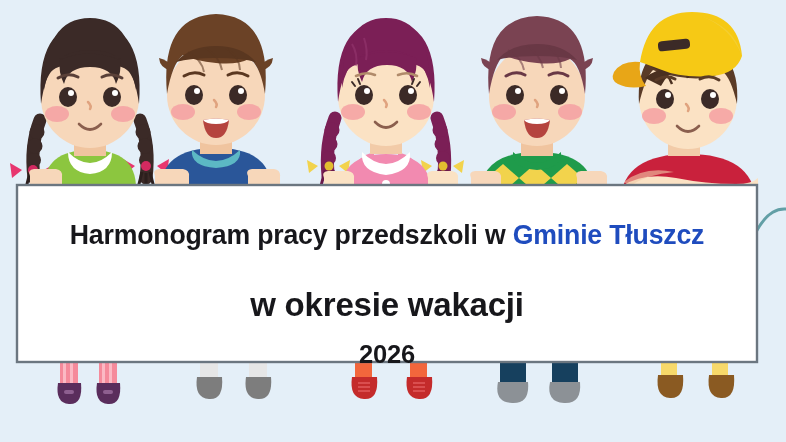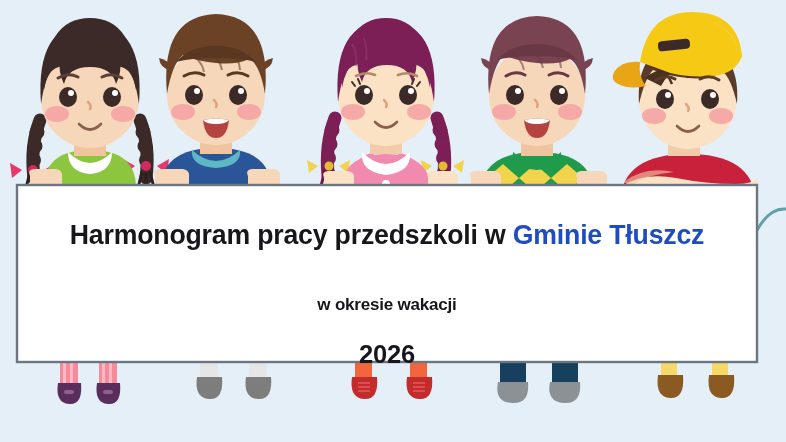--- a/index.html
+++ b/index.html
@@ -51,21 +51,21 @@
   }
   #line-1 {
     margin-top: 34px;
     font-size: 27.5px;
     line-height: 30px;
     transform: scaleX(0.97);
   }
   #line-1 .accent { color: #1f4cbe; }
   #line-2 {
     margin-top: 41px;
-    font-size: 17px;
+    font-size: 33px;
     line-height: 27px;
   }
   #line-3 {
     margin-top: 22px;
     font-size: 25.5px;
     line-height: 28px;
   }
 </style>
 </head>
 <body>

